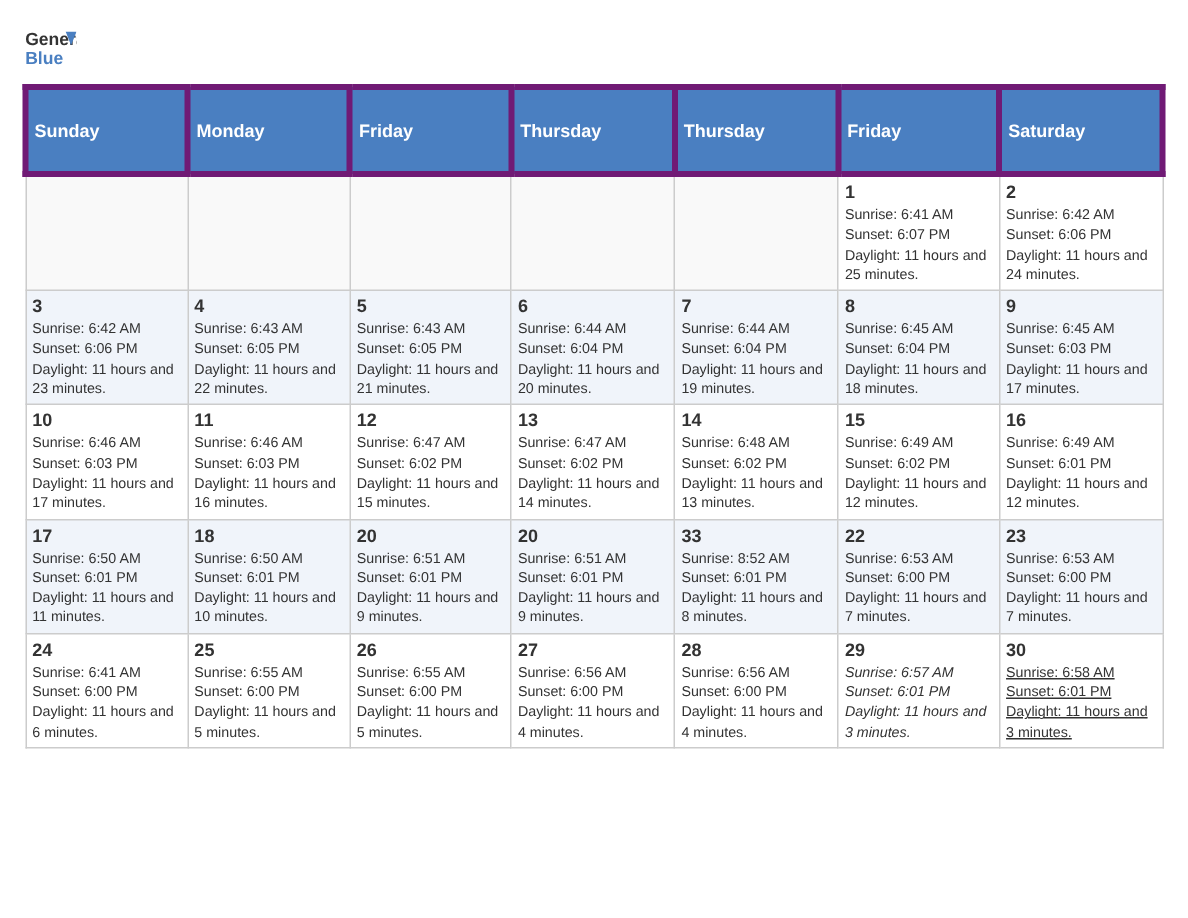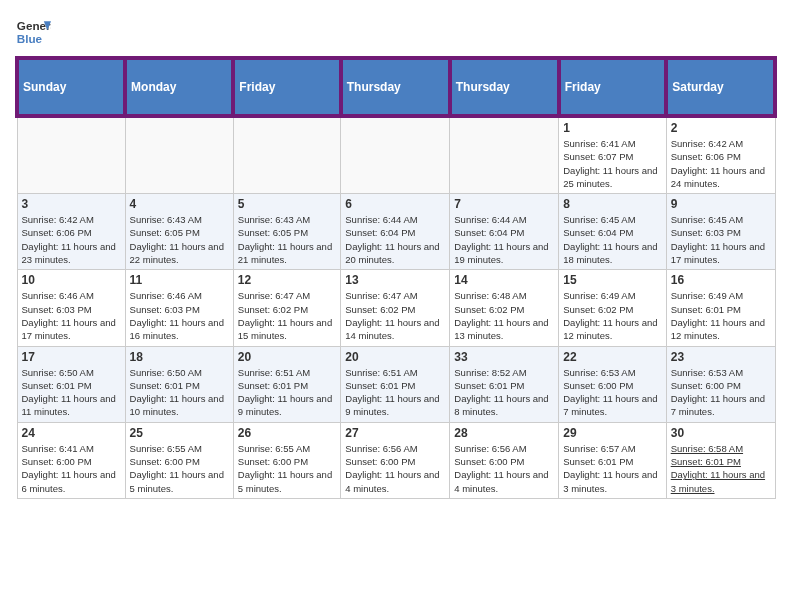--- a/index.html
+++ b/index.html
@@ -285,21 +285,21 @@
 Daylight: 11 hours and 4 minutes.</div>
         </td>
         <td>
           <span class="day-num">28</span>
           <div class="day-info" style="white-space: pre-line;">Sunrise: 6:56 AM
 Sunset: 6:00 PM
 Daylight: 11 hours and 4 minutes.</div>
         </td>
         <td>
           <span class="day-num">29</span>
-          <div class="day-info" style="white-space: pre-line;">Sunrise: 6:57 AM
+          <div class="day-info" style="white-space: pre-line; font-style: italic;">Sunrise: 6:57 AM
 Sunset: 6:01 PM
 Daylight: 11 hours and 3 minutes.</div>
         </td>
         <td>
           <span class="day-num">30</span>
           <div class="day-info" style="white-space: pre-line; text-decoration: underline;">Sunrise: 6:58 AM
 Sunset: 6:01 PM
 Daylight: 11 hours and 3 minutes.</div>
         </td>
       </tr>

